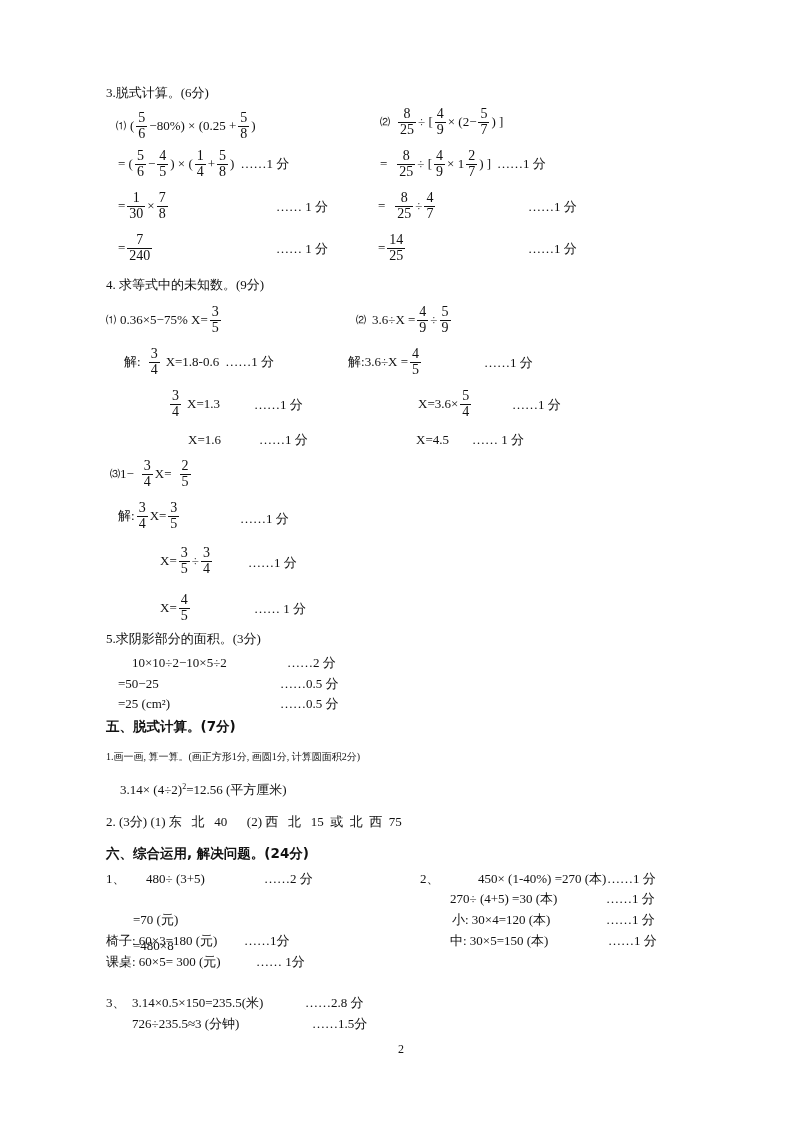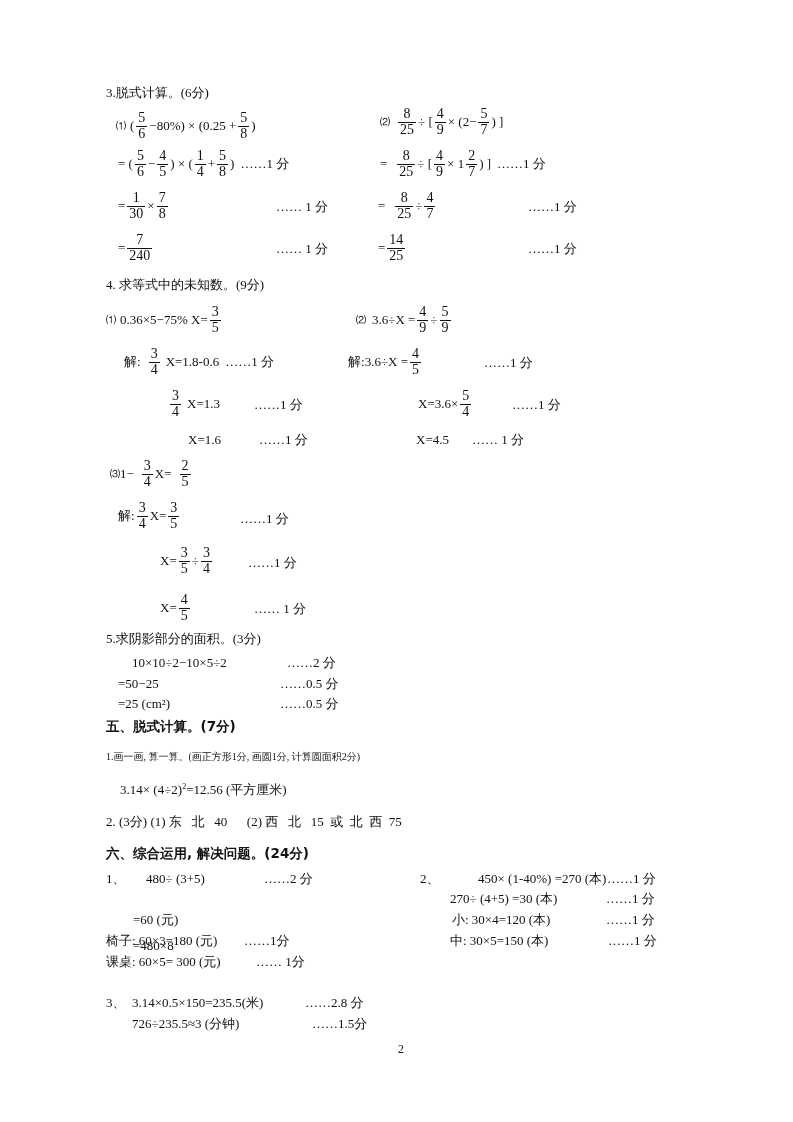--- a/index.html
+++ b/index.html
@@ -292,21 +292,21 @@
   <span>3.14× (4÷2)</span><span class="sup">2</span><span>=12.56 (平方厘米)</span>
 </div>
 <div class="abs" style="left:106px;top:815px;white-space:pre;">2. (3分) (1) 东   北   40      (2) 西   北   15  或  北  西  75</div>
 
 <div class="abs bold" style="left:106px;top:847px;">六、综合运用, 解决问题。(24分)</div>
 
 <div class="abs" style="left:106px;top:872px;">1、</div>
 <div class="abs" style="left:146px;top:872px;">480÷ (3+5)</div>
 <div class="abs" style="left:264px;top:872px;">……2 分</div>
 <div class="abs" style="left:133px;top:892px;margin-top:47px;">=480×8</div>
-<div class="abs" style="left:133px;top:913px;">=60 (元)</div>
+<div class="abs" style="left:133px;top:913px;">=70 (元)</div>
 <div class="abs" style="left:106px;top:934px;">椅子: 60×3=180 (元)</div>
 <div class="abs" style="left:244px;top:934px;">……1分</div>
 <div class="abs" style="left:106px;top:955px;">课桌: 60×5= 300 (元)</div>
 <div class="abs" style="left:256px;top:955px;">…… 1分</div>
 
 <div class="abs" style="left:420px;top:872px;">2、</div>
 <div class="abs" style="left:450px;top:872px;margin-left:28px;">450× (1-40%) =270 (本)</div>
 <div class="abs" style="left:607px;top:872px;">……1 分</div>
 <div class="abs" style="left:450px;top:892px;">270÷ (4+5) =30 (本)</div>
 <div class="abs" style="left:606px;top:892px;">……1 分</div>

